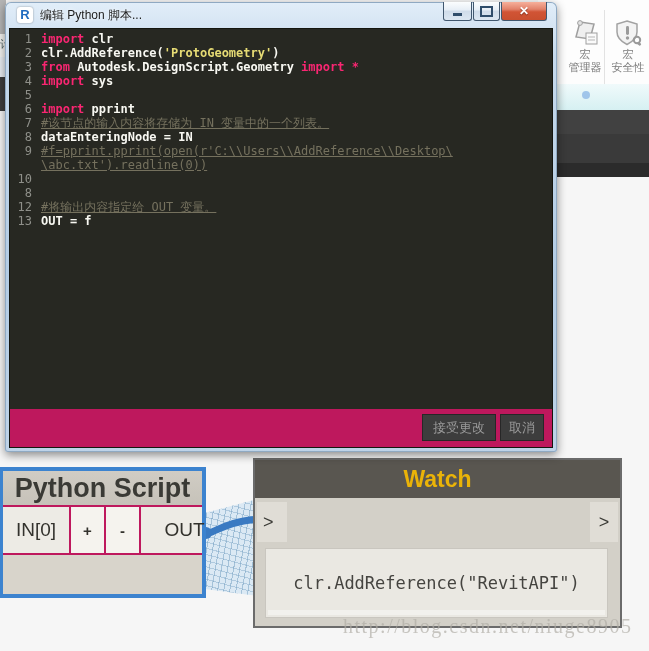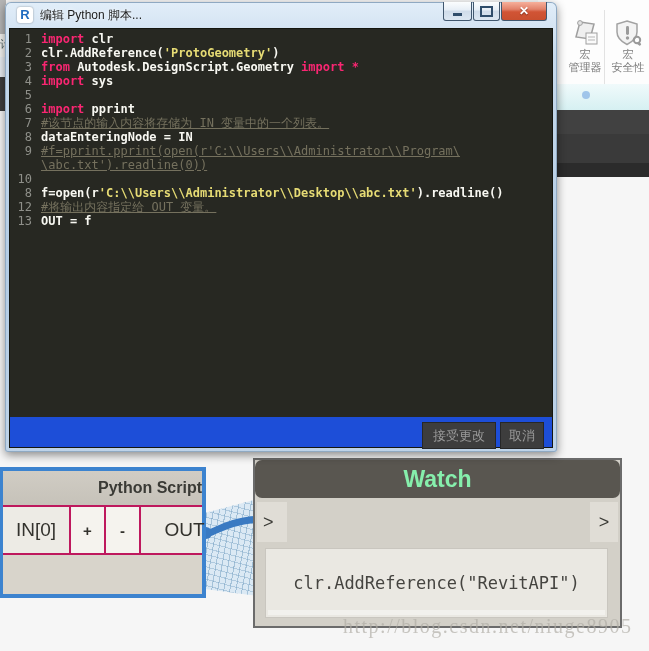--- a/index.html
+++ b/index.html
@@ -62,53 +62,53 @@
 
   #code{position:absolute;left:0;top:3px;right:0;font:bold 12px "DejaVu Sans Mono",monospace;line-height:14px;}
   .code-row{display:flex;white-space:pre;min-height:14px;}
   .gutter{width:22px;text-align:right;padding-right:5px;color:#8f908a;font-weight:normal;flex:none;}
   .code-text{padding-left:4px;}
   .seg-kw{color:#f92672;}
   .seg-str{color:#e6db74;}
   .seg-com{color:#75715e;font-weight:normal;text-decoration:underline;}
   .seg-pl{color:#f8f8f2;}
 
-  #btnbar{position:absolute;left:0;bottom:0;width:100%;height:30px;background:#1d4ed8;margin-top:12px;}
+  #btnbar{position:absolute;left:0;bottom:0;width:100%;height:38px;background:#be185d;margin-top:12px;}
   .dlg-btn{position:absolute;top:5px;height:27px;background:#3d3d3d;border:1px solid #272727;
     color:#9a9a9a;font-size:13px;text-align:center;line-height:25px;box-sizing:border-box;}
   #btn-accept{right:56px;width:74px;}
   #btn-cancel{right:8px;width:44px;}
 
   
   #grid-plane{left:197px;top:497px;width:61px;height:99px;z-index:8;
     background-color:#dbe9f4;
     background-image:
       repeating-linear-gradient(100deg, rgba(110,155,190,.5) 0 1px, transparent 1px 6px),
       repeating-linear-gradient(15deg, rgba(110,155,190,.4) 0 1px, transparent 1px 6px);
     clip-path:polygon(14% 16%, 100% 2%, 100% 100%, 0 92%);
   }
   #wire-svg{left:193px;top:493px;width:70px;height:110px;z-index:9;}
 
   #pynode{left:-1px;top:467px;width:207px;height:131px;z-index:10;box-sizing:border-box;
     border:4px solid #3c83cf;background:#c2beb5;}
-  #py-header{height:34px;background:linear-gradient(#d0ccc4,#c6c2b9);text-align:right;
-    font-size:16px;font-weight:bold;color:#3a3a35;line-height:34px;}
+  #py-header{height:34px;background:linear-gradient(#d0ccc4,#c6c2b9);text-align:center;
+    font-size:27px;font-weight:bold;color:#3a3a35;line-height:34px;}
   #py-ports{position:relative;height:50px;background:#be185d;}
   .port{position:absolute;top:2px;height:46px;background:#edebe5;display:flex;align-items:center;
     justify-content:center;font-size:19px;color:#33322d;box-sizing:border-box;}
   #port-in{left:0;width:66px;}
   #btn-plus{left:68px;width:33px;background:#f5f3ee;font-size:15px;font-weight:bold;}
   #btn-minus{left:103px;width:33px;background:#f5f3ee;font-size:15px;font-weight:bold;}
   #port-out{left:138px;right:0;padding-left:26px;}
   #py-body{height:39px;background:#d8d4cb;}
 
   #watchnode{left:253px;top:458px;width:369px;height:170px;z-index:10;box-sizing:border-box;
     border:2px solid #6b6b6b;background:#d3d0c8;}
-  #watch-header{height:38px;background:#595650;color:#86efac;text-align:center;
-    font-size:23px;font-weight:bold;line-height:38px;border-radius:7px;}
+  #watch-header{height:38px;background:#595650;color:#eab308;text-align:center;
+    font-size:23px;font-weight:bold;line-height:38px;}
   .watch-port{position:absolute;top:42px;height:40px;background:#e0ddd6;display:flex;align-items:center;
     font-size:18px;color:#3a3a35;box-sizing:border-box;}
   #watch-port-left{left:2px;width:30px;padding-left:6px;justify-content:flex-start;}
   #watch-port-right{right:2px;width:28px;justify-content:center;}
   #watch-content{position:absolute;left:10px;right:12px;top:88px;height:68px;background:#eae8e2;
     border:1px solid #c9c6bf;display:flex;align-items:center;justify-content:center;}
   #watch-content:after{content:"";position:absolute;left:2px;right:2px;bottom:2px;height:5px;background:#f2f1ed;}
   #watch-value{font:17px "DejaVu Sans Mono",monospace;color:#454440;}
 
   #watermark{left:343px;top:615px;z-index:60;white-space:nowrap;
@@ -200,24 +200,24 @@
   <div id="client">
     <div id="code">
         <div class="code-row"><span class="gutter">1</span><span class="code-text"><span class="seg-kw">import</span><span class="seg-pl"> clr</span></span></div>
         <div class="code-row"><span class="gutter">2</span><span class="code-text"><span class="seg-pl">clr.AddReference(</span><span class="seg-str">'ProtoGeometry'</span><span class="seg-pl">)</span></span></div>
         <div class="code-row"><span class="gutter">3</span><span class="code-text"><span class="seg-kw">from</span><span class="seg-pl"> Autodesk.DesignScript.Geometry </span><span class="seg-kw">import</span><span class="seg-pl"> </span><span class="seg-kw">*</span></span></div>
         <div class="code-row"><span class="gutter">4</span><span class="code-text"><span class="seg-kw">import</span><span class="seg-pl"> sys</span></span></div>
         <div class="code-row"><span class="gutter">5</span></div>
         <div class="code-row"><span class="gutter">6</span><span class="code-text"><span class="seg-kw">import</span><span class="seg-pl"> pprint</span></span></div>
         <div class="code-row"><span class="gutter">7</span><span class="code-text"><span class="seg-com">#该节点的输入内容将存储为 IN 变量中的一个列表。</span></span></div>
         <div class="code-row"><span class="gutter">8</span><span class="code-text"><span class="seg-pl">dataEnteringNode = IN</span></span></div>
-        <div class="code-row"><span class="gutter">9</span><span class="code-text"><span class="seg-com">#f=pprint.pprint(open(r'C:\\Users\\Administrator\\Program\</span></span></div>
+        <div class="code-row"><span class="gutter">9</span><span class="code-text"><span class="seg-com">#f=pprint.pprint(open(r'C:\\Users\\AddReference\\Desktop\</span></span></div>
         <div class="code-row"><span class="gutter"></span><span class="code-text"><span class="seg-com">\abc.txt').readline(0))</span></span></div>
         <div class="code-row"><span class="gutter">10</span><span class="code-text"></span></div>
-        <div class="code-row"><span class="gutter">8</span><span class="code-text"><span class="seg-pl">f=open(r</span><span class="seg-str">'C:\\Users\\Administrator\\Desktop\\abc.txt'</span><span class="seg-pl">).readline()</span></span></div>
+        <div class="code-row"><span class="gutter">8</span></div>
         <div class="code-row"><span class="gutter">12</span><span class="code-text"><span class="seg-com">#将输出内容指定给 OUT 变量。</span></span></div>
         <div class="code-row"><span class="gutter">13</span><span class="code-text"><span class="seg-pl">OUT = f</span></span></div>
       </div>
     <div id="btnbar">
       <div class="dlg-btn" id="btn-accept">接受更改</div>
       <div class="dlg-btn" id="btn-cancel">取消</div>
     </div>
   </div>
 </div>
 

